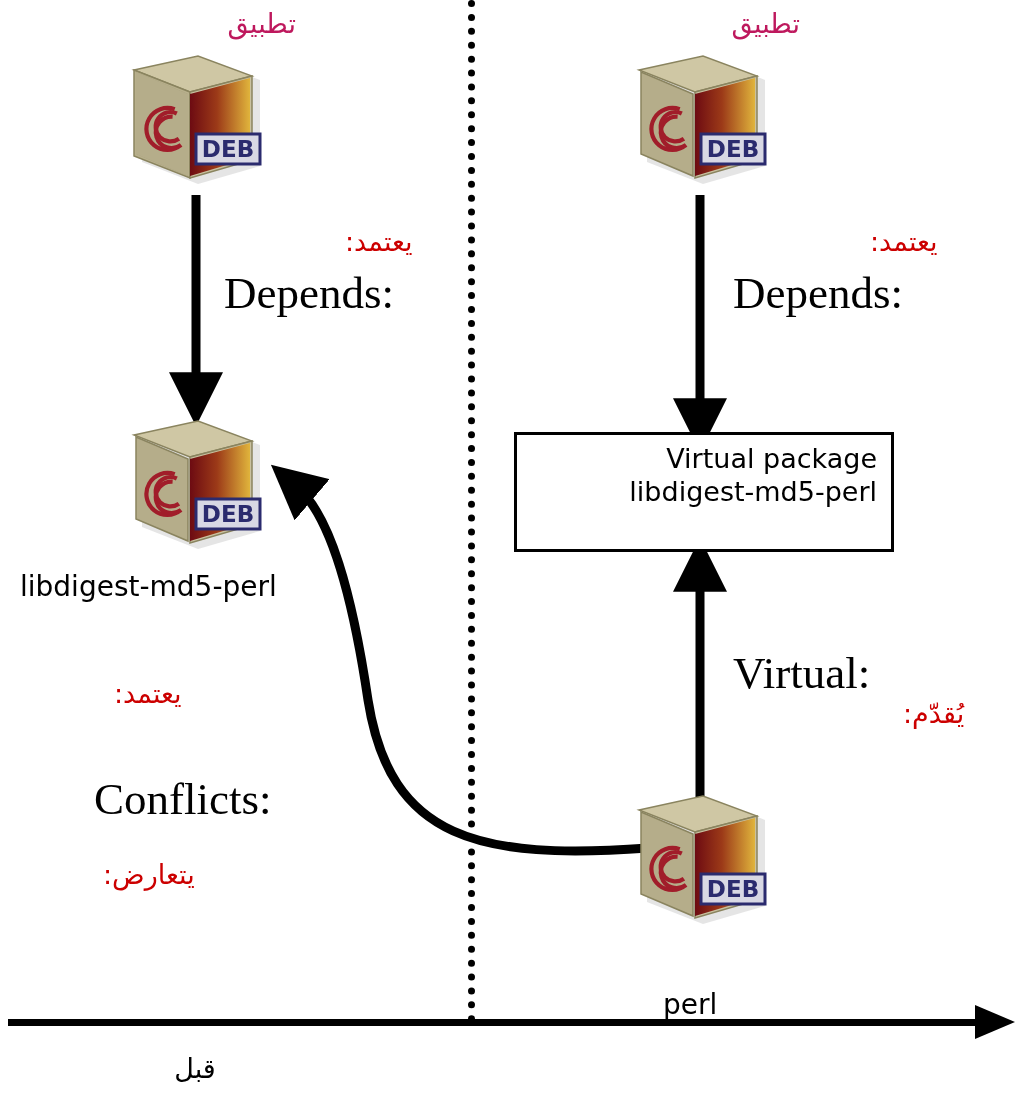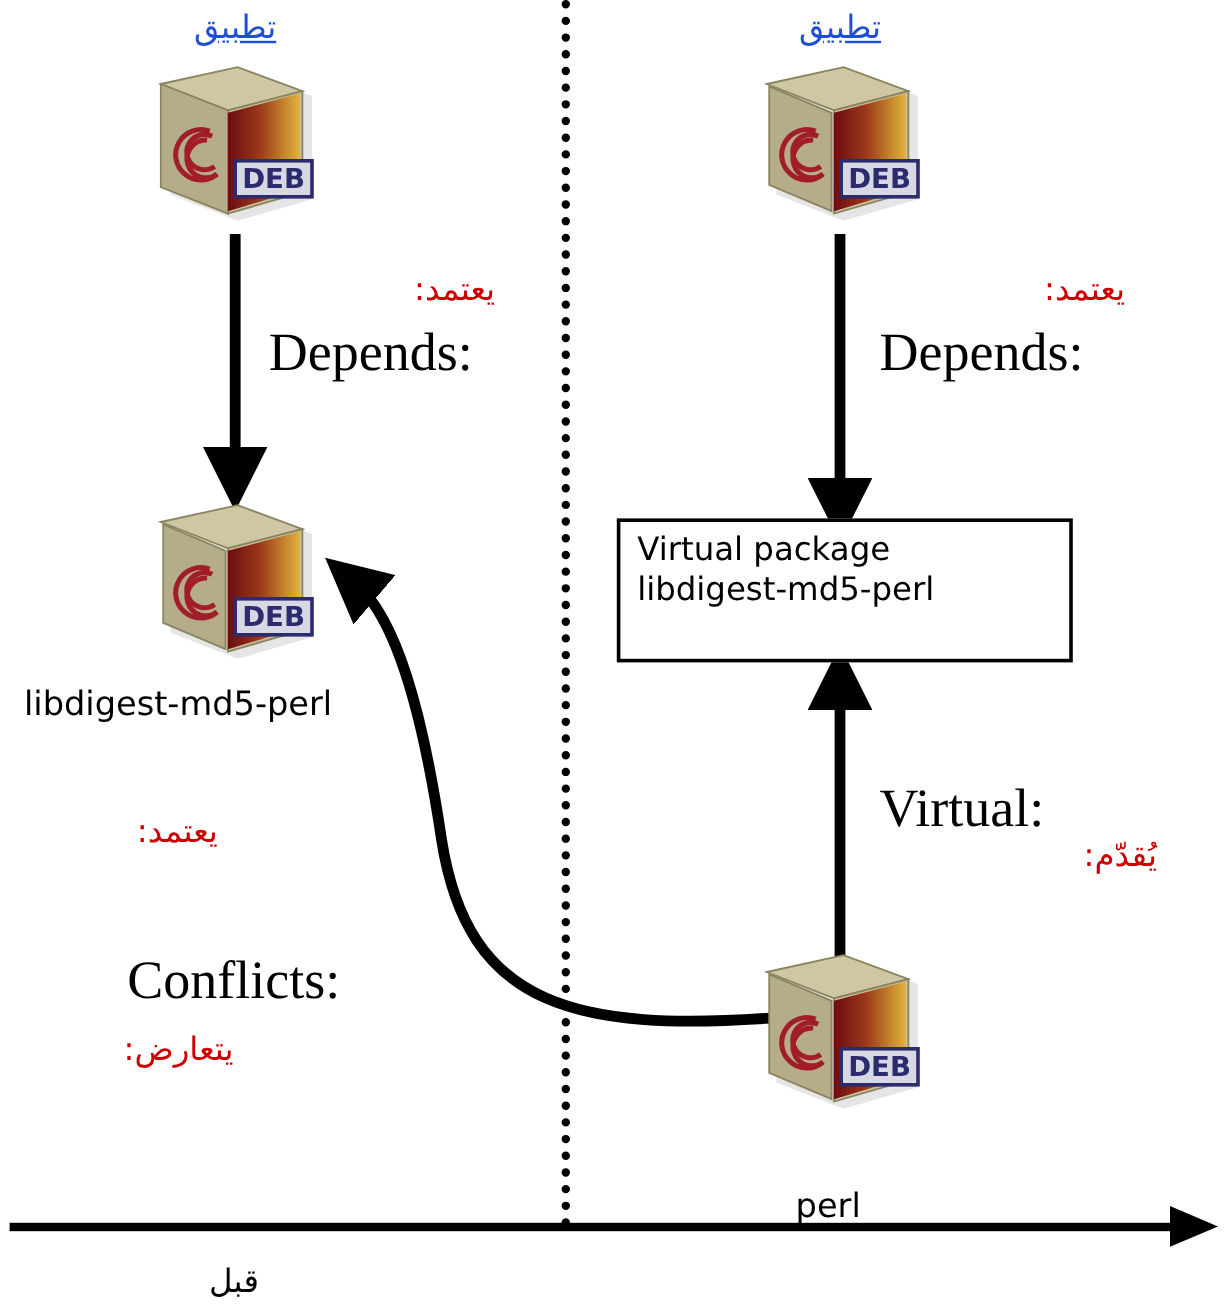--- a/index.html
+++ b/index.html
@@ -18,23 +18,21 @@
   .abs { position: absolute; }
 
   
   .arabic {
     font-family: "DejaVu Sans", sans-serif;
     direction: rtl;
     white-space: nowrap;
   }
   .label-top {
     font-size: 27px;
-    color: #1d4ed8;
-    text-align: center;
-    text-decoration: underline;
+    color: #be185d;
   }
   .red-ar {
     color: #cc0000;
     font-size: 27px;
     white-space: nowrap;
   }
   .mono-field {
     font-family: Liberation Serif, serif;
     font-size: 45px;
     color: #000000;
@@ -49,21 +47,21 @@
   .axis-label {
     font-size: 27px;
     color: #000000;
     text-align: center;
   }
 
   
   .vbox {
     border: 3px solid #000000;
     background: #ffffff;
-    text-align: left;
+    text-align: right;
     line-height: 1.22;
     font-size: 27px;
     color: #000;
     padding: 8px 14px;
     box-sizing: border-box;
   }
 
   
   .vdivider {
     border-left: 7px dotted #000000;
@@ -222,21 +220,21 @@
   <div class="abs mono-field" style="left:733px; top:267px;">Depends:</div>
 
   <div class="abs vbox" style="left:514px; top:432px; width:380px; height:120px;">
     <div>Virtual package</div>
     <div>libdigest-md5-perl</div>
   </div>
 
   <div class="abs plain" style="left:20px; top:570px;">libdigest-md5-perl</div>
 
   <div class="abs arabic red-ar" style="left:114px; top:678px;">يعتمد:</div>
-  <div class="abs mono-field" style="left:94px; top:791px;margin-left:12px;">Conflicts:</div>
+  <div class="abs mono-field" style="left:94px; top:773px;">Conflicts:</div>
   <div class="abs arabic red-ar" style="left:103px; top:859px;">يتعارض:</div>
 
   <div class="abs mono-field" style="left:733px; top:647px;">Virtual:</div>
   <div class="abs arabic red-ar" style="left:903px; top:698px;">يُقدّم:</div>
 
   <div class="abs plain" style="left:663px; top:945px;margin-top:43px;">perl</div>
 
   <div class="abs arabic axis-label" style="left:100px; top:1053px; width:190px;">قبل</div>
   <div class="abs arabic axis-label" style="left:605px; top:1112px; width:190px;">بعد</div>
 

